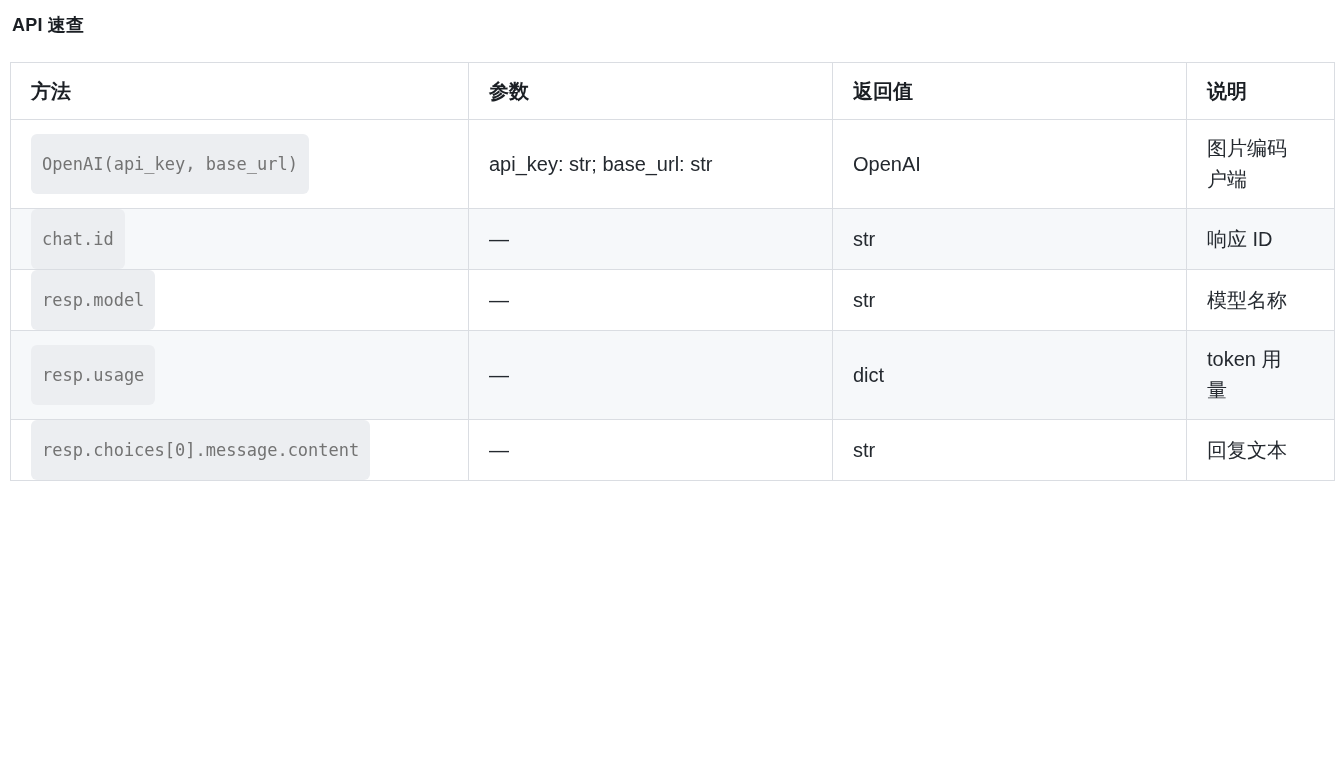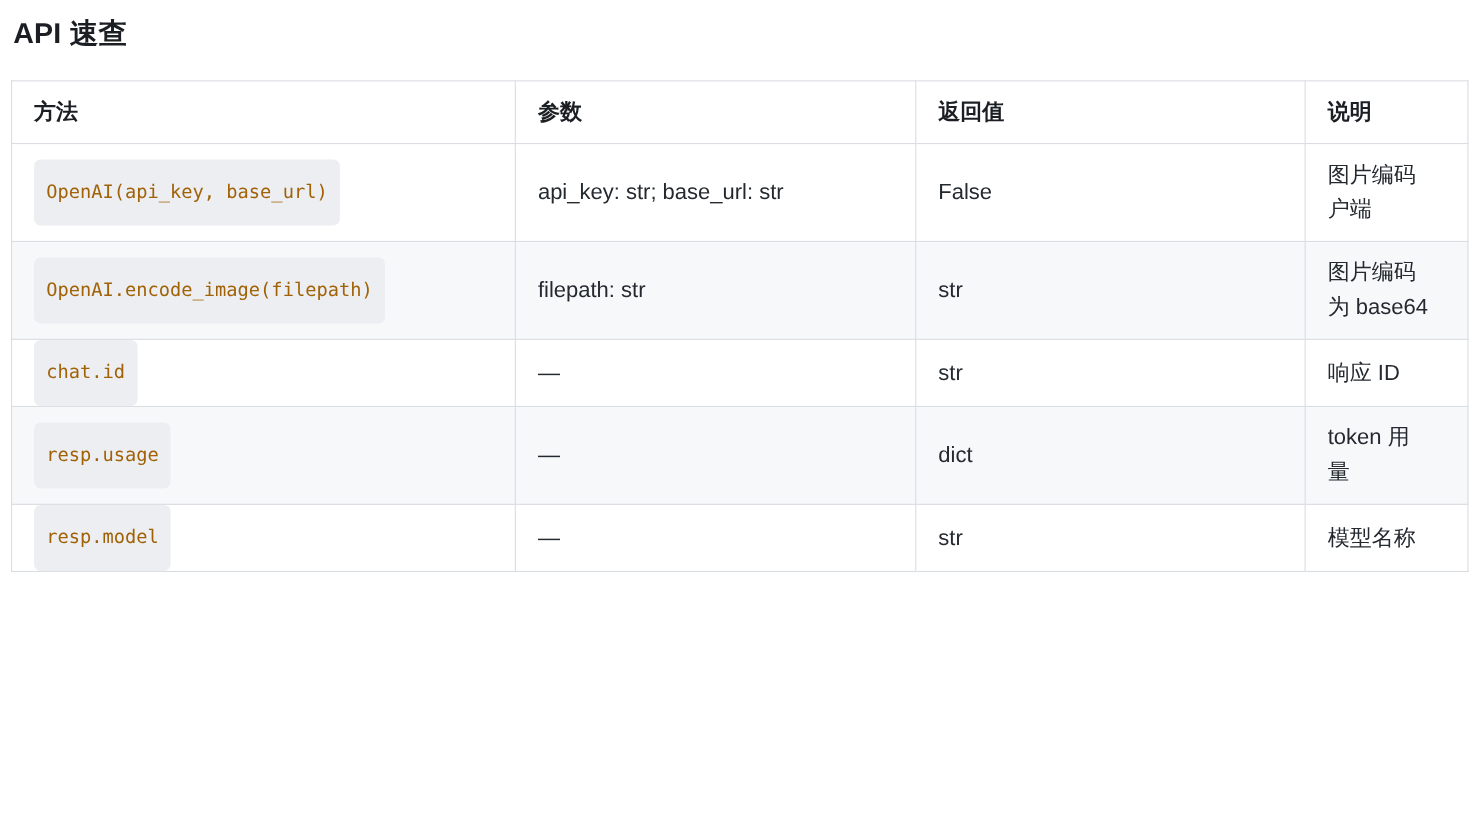--- a/index.html
+++ b/index.html
@@ -6,21 +6,21 @@
   html, body { background: #ffffff; }
   body {
     width: 1344px;
     height: 762px;
     overflow: hidden;
     font-family: "Liberation Sans", "DejaVu Sans", sans-serif;
     color: #24292f;
     padding: 13px 8px 0 12px;
   }
   h1.page-title {
-    font-size: 26px;
+    font-size: 18px;
     font-weight: 700;
     color: #1b1f24;
     letter-spacing: 0.2px;
     margin-bottom: 25px;
   }
   table.api-table {
     border-collapse: collapse;
     table-layout: fixed;
     width: 1324px;
     margin-left: -2px;
@@ -44,21 +44,21 @@
   }
   .api-table td {
     line-height: 31px;
     padding: 13px 20px;
   }
   .api-table tbody tr:nth-child(even) td { background: #f6f8fa; }
   .cell-text { white-space: pre-line; }
   code.code-chip {
     font-family: "DejaVu Sans Mono", "Liberation Mono", monospace;
     font-size: 17px;
-    color: #a16207;
+    color: #737373;
     background: #eceef1;
     border-radius: 6px;
     padding: 20px 11px;
     line-height: 34px;
     white-space: pre-line;
     box-decoration-break: clone;
     -webkit-box-decoration-break: clone;
   }
 </style>
 </head>
@@ -78,44 +78,43 @@
       <th>方法</th>
       <th>参数</th>
       <th>返回值</th>
       <th>说明</th>
     </tr>
   </thead>
   <tbody>
     <tr>
       <td><code class="code-chip">OpenAI(api_key, base_url)</code></td>
       <td><span class="cell-text">api_key: str; base_url: str</span></td>
-      <td><span class="cell-text">False</span></td>
+      <td><span class="cell-text">OpenAI</span></td>
       <td><span class="cell-text">图片编码
 户端</span></td>
-    </tr>
-    <tr>
-      <td><code class="code-chip">OpenAI.encode_image(filepath)</code></td>
-      <td><span class="cell-text">filepath: str</span></td>
-      <td><span class="cell-text">str</span></td>
-      <td><span class="cell-text">图片编码
-为 base64</span></td>
     </tr>
     <tr>
       <td><code class="code-chip">chat.id</code></td>
       <td><span class="cell-text">—</span></td>
       <td><span class="cell-text">str</span></td>
       <td><span class="cell-text">响应 ID</span></td>
+    </tr>
+    <tr>
+      <td><code class="code-chip">resp.model</code></td>
+      <td><span class="cell-text">—</span></td>
+      <td><span class="cell-text">str</span></td>
+      <td><span class="cell-text">模型名称</span></td>
     </tr>
     <tr>
       <td><code class="code-chip">resp.usage</code></td>
       <td><span class="cell-text">—</span></td>
       <td><span class="cell-text">dict</span></td>
       <td><span class="cell-text">token 用
 量</span></td>
     </tr>
     <tr>
-      <td><code class="code-chip">resp.model</code></td>
+      <td><code class="code-chip">resp.choices[0].message.content</code></td>
       <td><span class="cell-text">—</span></td>
       <td><span class="cell-text">str</span></td>
-      <td><span class="cell-text">模型名称</span></td>
+      <td><span class="cell-text">回复文本</span></td>
     </tr>
   </tbody>
 </table>
 
 </body></html>

